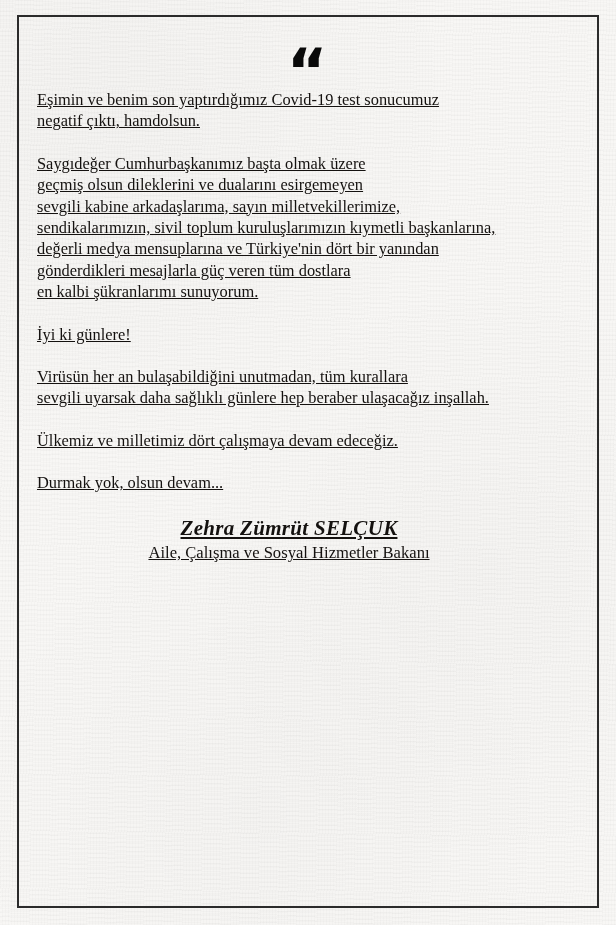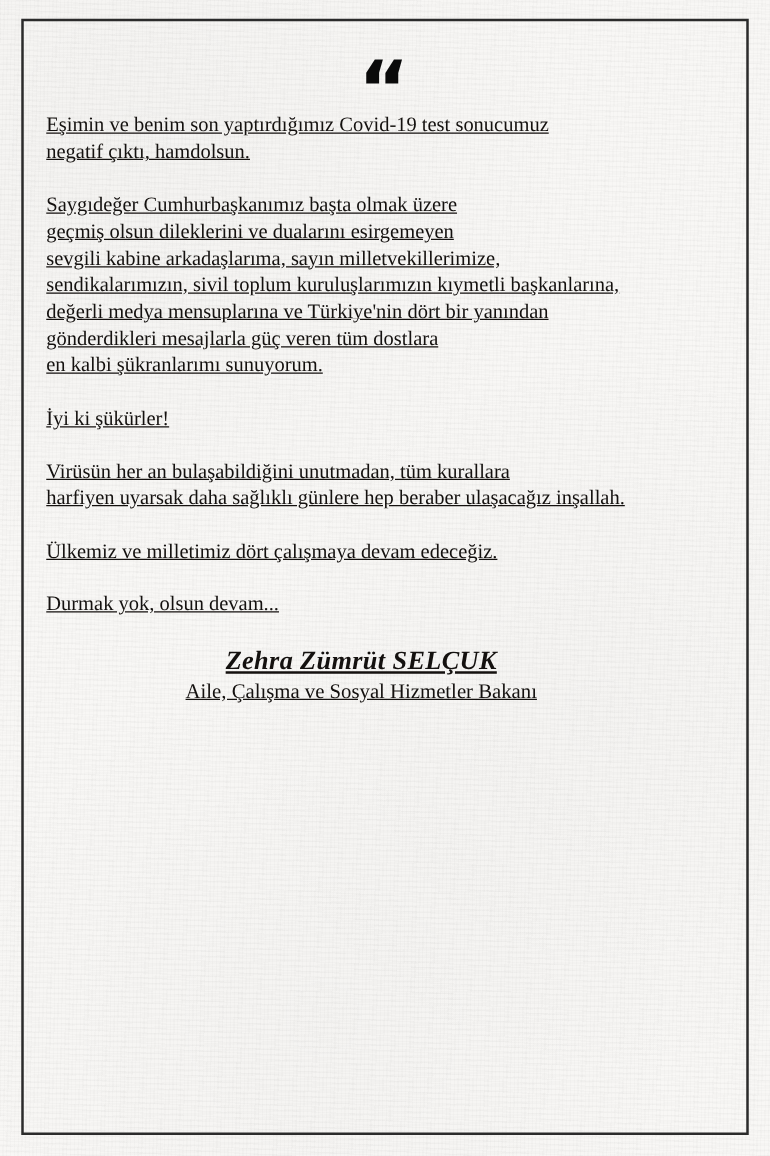--- a/index.html
+++ b/index.html
@@ -120,23 +120,23 @@
 
     <p class="para">Eşimin ve benim son yaptırdığımız Covid-19 test sonucumuz
 negatif çıktı, hamdolsun.</p>
     <p class="para">Saygıdeğer Cumhurbaşkanımız başta olmak üzere
 geçmiş olsun dileklerini ve dualarını esirgemeyen
 sevgili kabine arkadaşlarıma, sayın milletvekillerimize,
 sendikalarımızın, sivil toplum kuruluşlarımızın kıymetli başkanlarına,
 değerli medya mensuplarına ve Türkiye'nin dört bir yanından
 gönderdikleri mesajlarla güç veren tüm dostlara
 en kalbi şükranlarımı sunuyorum.</p>
-    <p class="para">İyi ki şükürler!</p>
+    <p class="para">İyi ki günlere!</p>
     <p class="para">Virüsün her an bulaşabildiğini unutmadan, tüm kurallara
-harfiyen uyarsak daha sağlıklı günlere hep beraber ulaşacağız inşallah.</p>
+sevgili uyarsak daha sağlıklı günlere hep beraber ulaşacağız inşallah.</p>
     <p class="para">Ülkemiz ve milletimiz dört çalışmaya devam edeceğiz.</p>
     <p class="para">Durmak yok, olsun devam...</p>
 
     <div id="signature-block">
       <div id="signature-name">Zehra Zümrüt SELÇUK</div>
       <div id="signature-title">Aile, Çalışma ve Sosyal Hizmetler Bakanı</div>
     </div>
 
   </div>
 </div>

